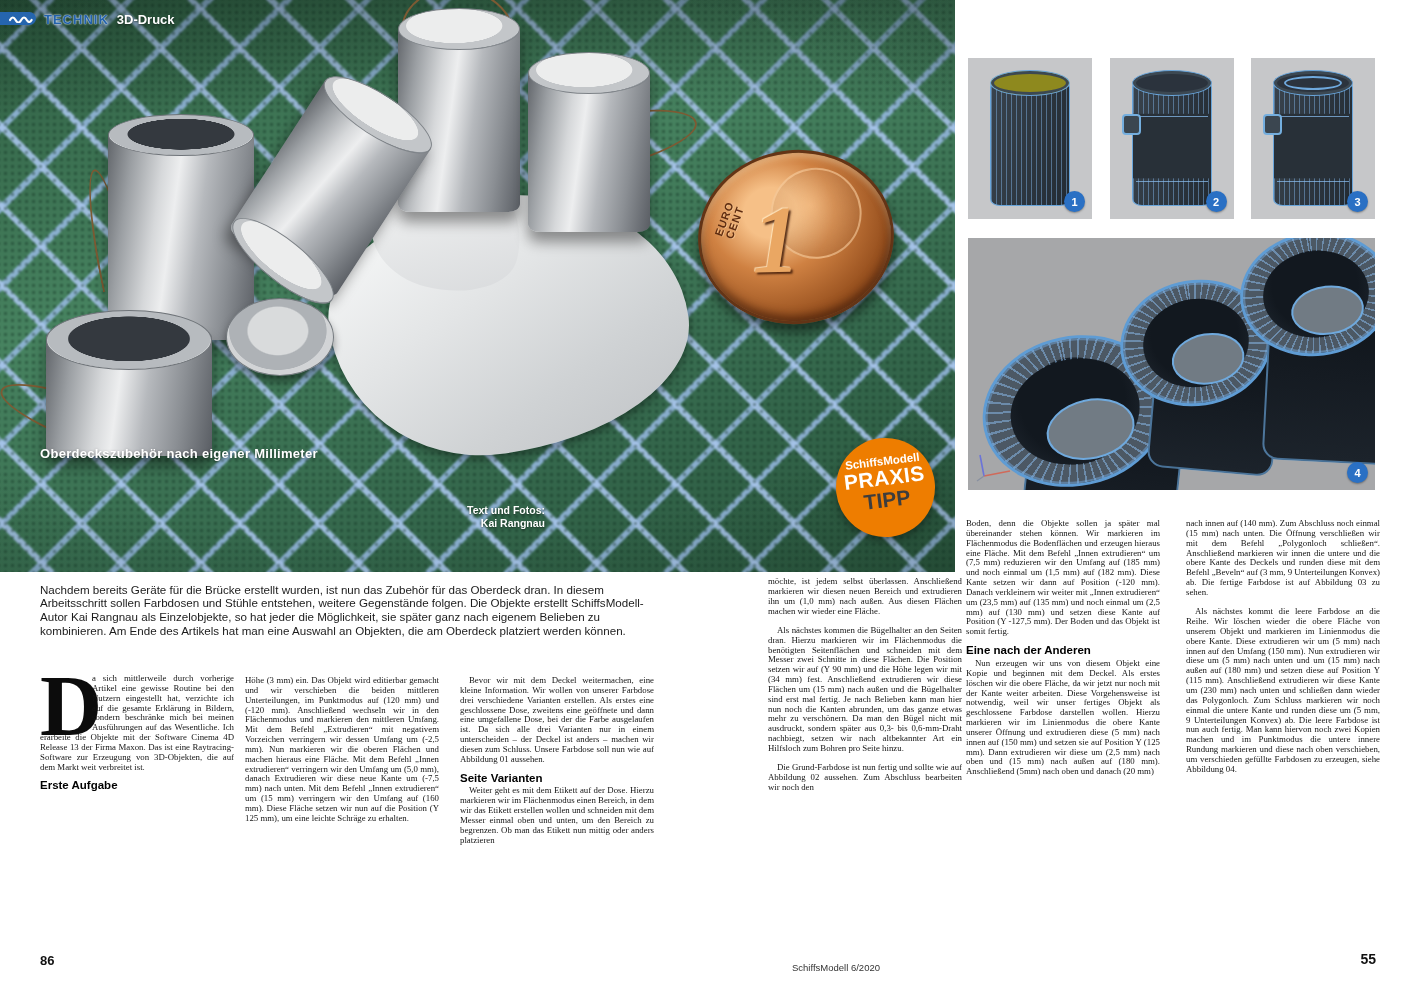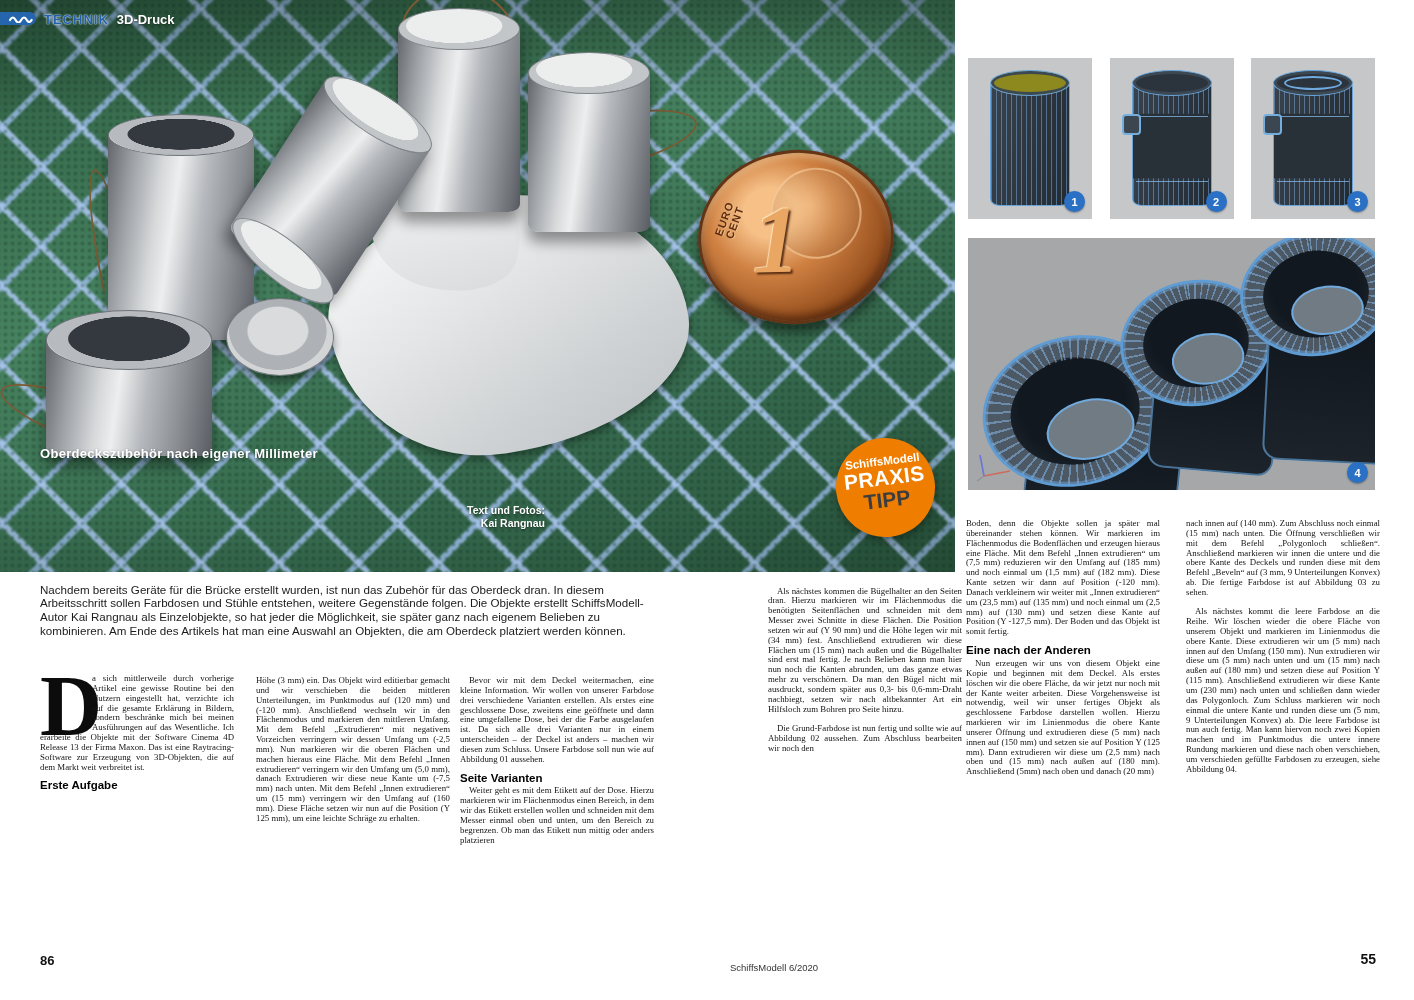--- a/index.html
+++ b/index.html
@@ -87,32 +87,32 @@
   .intro{position:absolute;left:40px;top:571px;width:614px;font-weight:500;
     font-size:11.6px;line-height:13.8px;color:#1b1b1b}
   .bodycol{position:absolute;width:194px;font-family:"Liberation Serif",serif;
     font-size:8.8px;line-height:9.85px;text-align:justify;color:#141414;overflow:hidden}
   .bodycol p{margin:0}
   .bodycol p.ind{text-indent:9px}
   .bodycol p.gap{margin-top:9.5px}
   .bodycol h3{font-family:"Liberation Sans",sans-serif;font-weight:700;font-size:11.5px;
     margin:9px 0 3px;color:#000;text-align:left}
   .c1{left:40px;top:674px;height:278px}
-  .c2{left:256px;top:676px;height:276px}
+  .c2{left:245px;top:676px;height:276px}
   .c3{left:460px;top:676px;height:276px}
   .c4{left:768px;top:577px;height:372px}
   .c5{left:966px;top:519px;height:432px}
   .c6{left:1186px;top:519px;height:432px}
   .dropcap{float:left;font-family:"Liberation Serif",serif;font-weight:700;font-size:86px;
     line-height:62px;height:58px;width:48px;margin:1px 4px 0 0;color:#0c0c0c;text-align:left}
 
   .pn-left{position:absolute;left:40px;top:953px;font-weight:700;font-size:13px;color:#111}
   .pn-right{position:absolute;left:1340px;top:951px;width:36px;text-align:right;
     font-weight:700;font-size:14px;color:#111}
-  .foot-center{position:absolute;left:730px;top:962px;width:150px;text-align:left;
+  .foot-center{position:absolute;left:730px;top:962px;width:150px;text-align:right;
     font-size:9.5px;color:#333}
 
   
   .figrow{position:absolute;left:968px;top:58px;width:407px;height:161px;
     display:flex;justify-content:space-between}
   .figbox{position:relative;width:124px;height:161px;background:#c6c7c9;overflow:hidden}
   .fig4{position:absolute;left:968px;top:238px;width:407px;height:252px;background:#a6a7a9;overflow:hidden}
   .fignum{position:absolute;right:7px;bottom:7px;width:21px;height:21px;border-radius:50%;
     background:#2a70c4;color:#fff;font-weight:700;font-size:11px;display:flex;
     align-items:center;justify-content:center;box-shadow:0 1px 2px rgba(0,0,0,.35)}
@@ -286,20 +286,21 @@
     </div>
     <svg class="gizmo" width="40" height="34" viewBox="0 0 40 34">
       <line x1="8" y1="26" x2="34" y2="21" stroke="#d06a5a" stroke-width="1.6"></line>
       <line x1="8" y1="26" x2="4" y2="5" stroke="#6b74d8" stroke-width="1.6"></line>
       <line x1="8" y1="26" x2="1" y2="31" stroke="#8890a0" stroke-width="1.2"></line>
     </svg>
     <div class="fignum">4</div>
   </div>
 
   <div class="bodycol c4">
+    <p>möchte, ist jedem selbst überlassen. Anschließend markieren wir diesen neuen Bereich und extrudieren ihn um (1,0 mm) nach außen. Aus diesen Flächen machen wir wieder eine Fläche.</p>
     <p class="ind gap">Als nächstes kommen die Bügelhalter an den Seiten dran. Hierzu markieren wir im Flächenmodus die benötigten Seitenflächen und schneiden mit dem Messer zwei Schnitte in diese Flächen. Die Position setzen wir auf (Y 90 mm) und die Höhe legen wir mit (34 mm) fest. Anschließend extrudieren wir diese Flächen um (15 mm) nach außen und die Bügelhalter sind erst mal fertig. Je nach Belieben kann man hier nun noch die Kanten abrunden, um das ganze etwas mehr zu verschönern. Da man den Bügel nicht mit ausdruckt, sondern später aus 0,3- bis 0,6-mm-Draht nachbiegt, setzen wir nach altbekannter Art ein Hilfsloch zum Bohren pro Seite hinzu.</p>
     <p class="ind gap">Die Grund-Farbdose ist nun fertig und sollte wie auf Abbildung 02 aussehen. Zum Abschluss bearbeiten wir noch den</p>
   </div>
   <div class="bodycol c5">
     <p>Boden, denn die Objekte sollen ja später mal übereinander stehen können. Wir markieren im Flächenmodus die Bodenflächen und erzeugen hieraus eine Fläche. Mit dem Befehl „Innen extrudieren“ um (7,5 mm) reduzieren wir den Umfang auf (185 mm) und noch einmal um (1,5 mm) auf (182 mm). Diese Kante setzen wir dann auf Position (-120 mm). Danach verkleinern wir weiter mit „Innen extrudieren“ um (23,5 mm) auf (135 mm) und noch einmal um (2,5 mm) auf (130 mm) und setzen diese Kante auf Position (Y -127,5 mm). Der Boden und das Objekt ist somit fertig.</p>
     <h3>Eine nach der Anderen</h3>
     <p class="ind">Nun erzeugen wir uns von diesem Objekt eine Kopie und beginnen mit dem Deckel. Als erstes löschen wir die obere Fläche, da wir jetzt nur noch mit der Kante weiter arbeiten. Diese Vorgehensweise ist notwendig, weil wir unser fertiges Objekt als geschlossene Farbdose darstellen wollen. Hierzu markieren wir im Linienmodus die obere Kante unserer Öffnung und extrudieren diese (5 mm) nach innen auf (150 mm) und setzen sie auf Position Y (125 mm). Dann extrudieren wir diese um (2,5 mm) nach oben und (15 mm) nach außen auf (180 mm). Anschließend (5mm) nach oben und danach (20 mm)</p>
   </div>
   <div class="bodycol c6">
     <p>nach innen auf (140 mm). Zum Abschluss noch einmal (15 mm) nach unten. Die Öffnung verschließen wir mit dem Befehl „Polygonloch schließen“. Anschließend markieren wir innen die untere und die obere Kante des Deckels und runden diese mit dem Befehl „Beveln“ auf (3 mm, 9 Unterteilungen Konvex) ab. Die fertige Farbdose ist auf Abbildung 03 zu sehen.</p>

